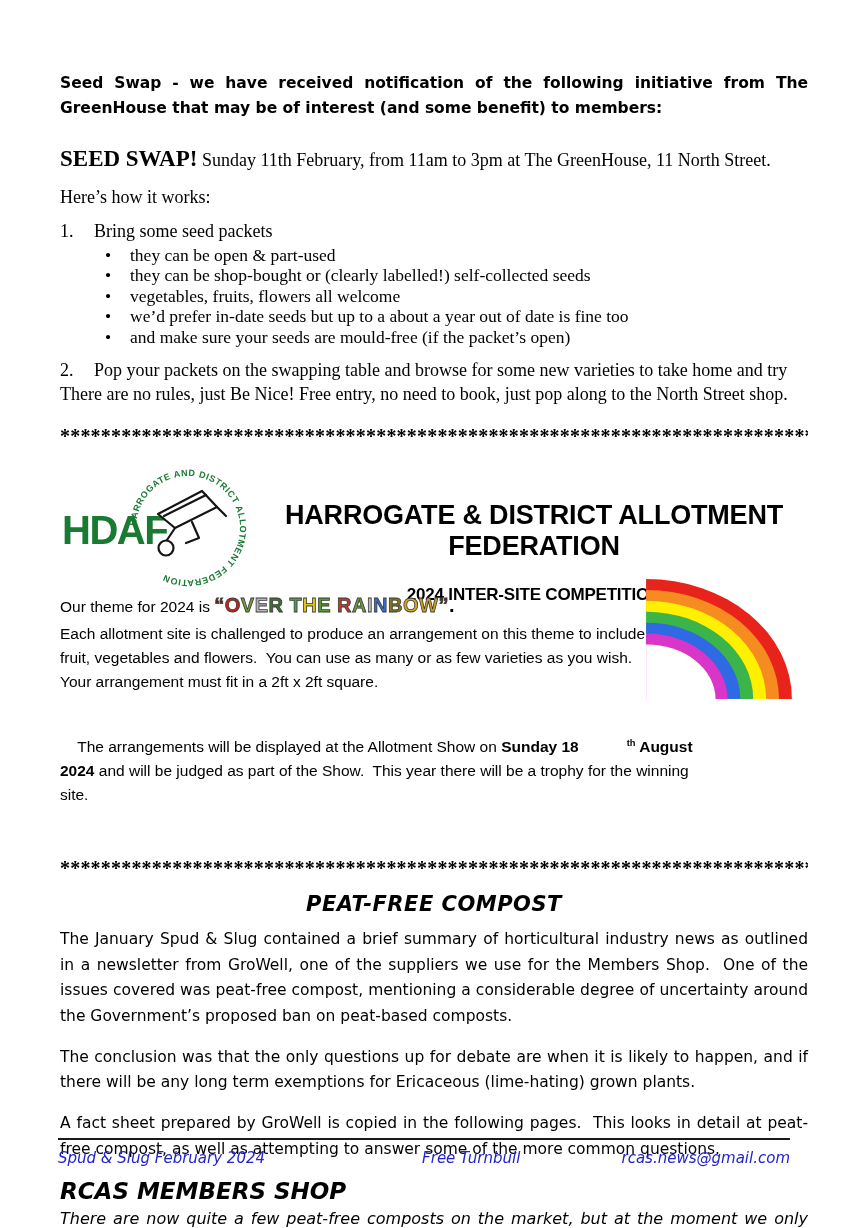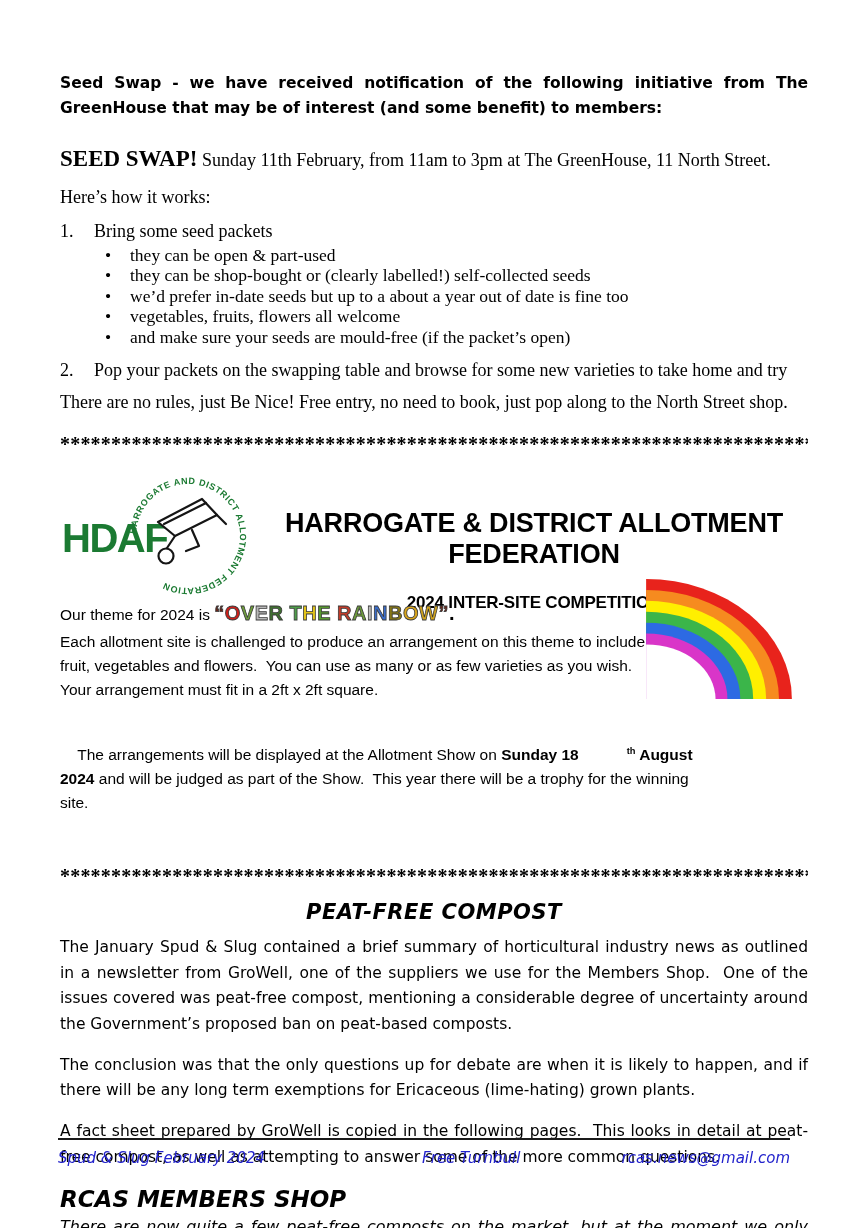--- a/index.html
+++ b/index.html
@@ -13,21 +13,21 @@
   .serif{font-family:"Liberation Serif",serif;font-size:17.5px;line-height:21px;}
   .seedswap-line{margin-top:27px;}
   .seedswap-title{font-weight:bold;font-size:23px;font-family:"Liberation Serif",serif;}
   .seedswap-details{font-size:18px;font-family:"Liberation Serif",serif;}
   .how{margin-top:16px;font-size:18px;}
   .numitem{margin-top:13px;font-size:18px;display:flex;}
   .numitem .num{width:34px;flex:none;}
   ul.bullets{margin:3px 0 8px 0;padding:0;list-style:none;}
   ul.bullets li{position:relative;padding-left:70px;line-height:20.5px;font-size:17.5px;}
   ul.bullets li::before{content:"•";position:absolute;left:45px;top:0;}
-  .norules{margin-top:11px;font-size:18px;}
+  .norules{margin-top:3px;font-size:18px;}
   .divider{margin-top:21px;font-family:"Liberation Serif",serif;font-weight:bold;
            font-size:20px;line-height:20px;letter-spacing:0.2px;white-space:nowrap;
            overflow:hidden;height:22px;}
   .divider2{margin-top:27px;}
   
   .fedrow{display:flex;margin-top:16px;height:130px;}
   .logobox{width:200px;flex:none;}
   .fedheads{flex:1;text-align:center;font-family:"Liberation Sans",sans-serif;}
   .fedh1{margin-top:36px;font-weight:bold;font-size:27px;letter-spacing:-0.2px;}
   .fedh2{margin-top:23px;font-weight:bold;font-size:17px;letter-spacing:-0.2px;text-align:center;}
@@ -69,22 +69,22 @@
   <div class="how serif">Here’s how it works:</div>
 
   <div class="numitem serif">
     <span class="num">1.</span>
     <span>Bring some seed packets</span>
   </div>
 
   <ul class="bullets serif">
     <li>they can be open &amp; part-used</li>
     <li>they can be shop-bought or (clearly labelled!) self-collected seeds</li>
+    <li>vegetables, fruits, flowers all welcome</li>
     <li>we’d prefer in-date seeds but up to a about a year out of date is fine too</li>
-    <li>vegetables, fruits, flowers all welcome</li>
     <li>and make sure your seeds are mould-free (if the packet’s open)</li>
   </ul>
 
   <div class="numitem serif">
     <span class="num">2.</span>
     <span>Pop your packets on the swapping table and browse for some new varieties to take home and try</span>
   </div>
 
   <div class="norules serif">There are no rules, just Be Nice!  Free entry, no need to book, just pop along to the North Street shop.</div>
 

